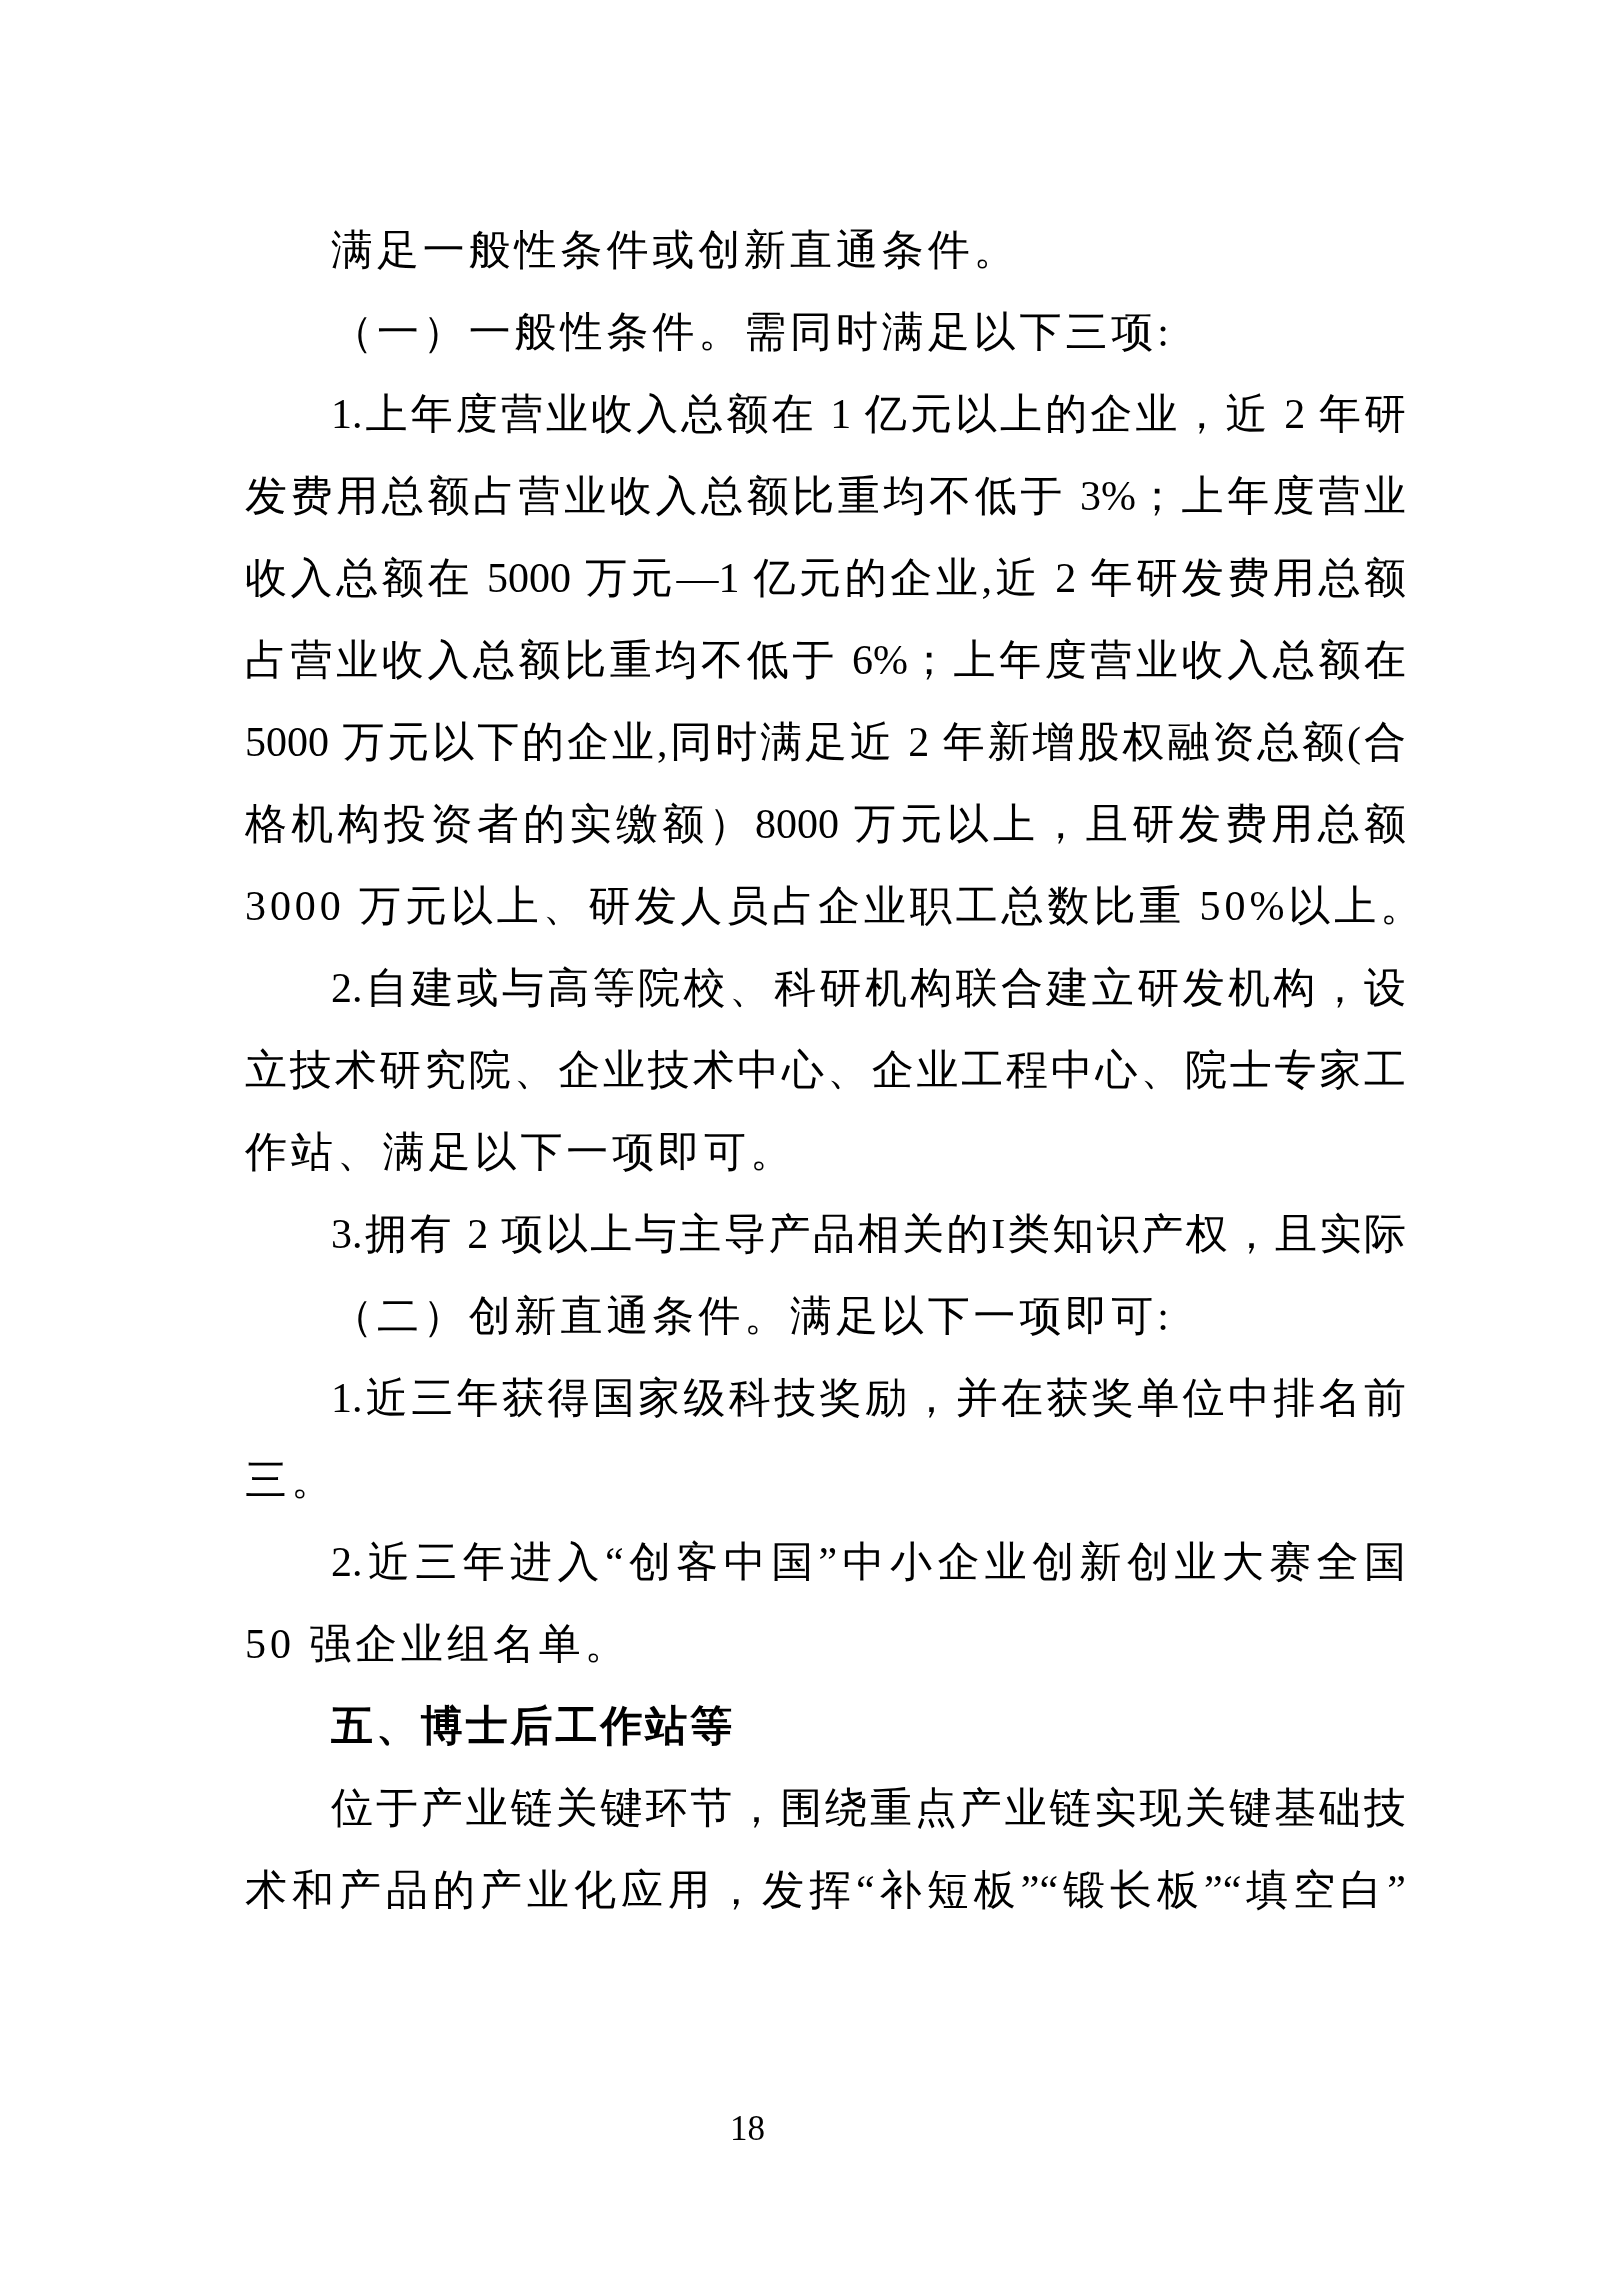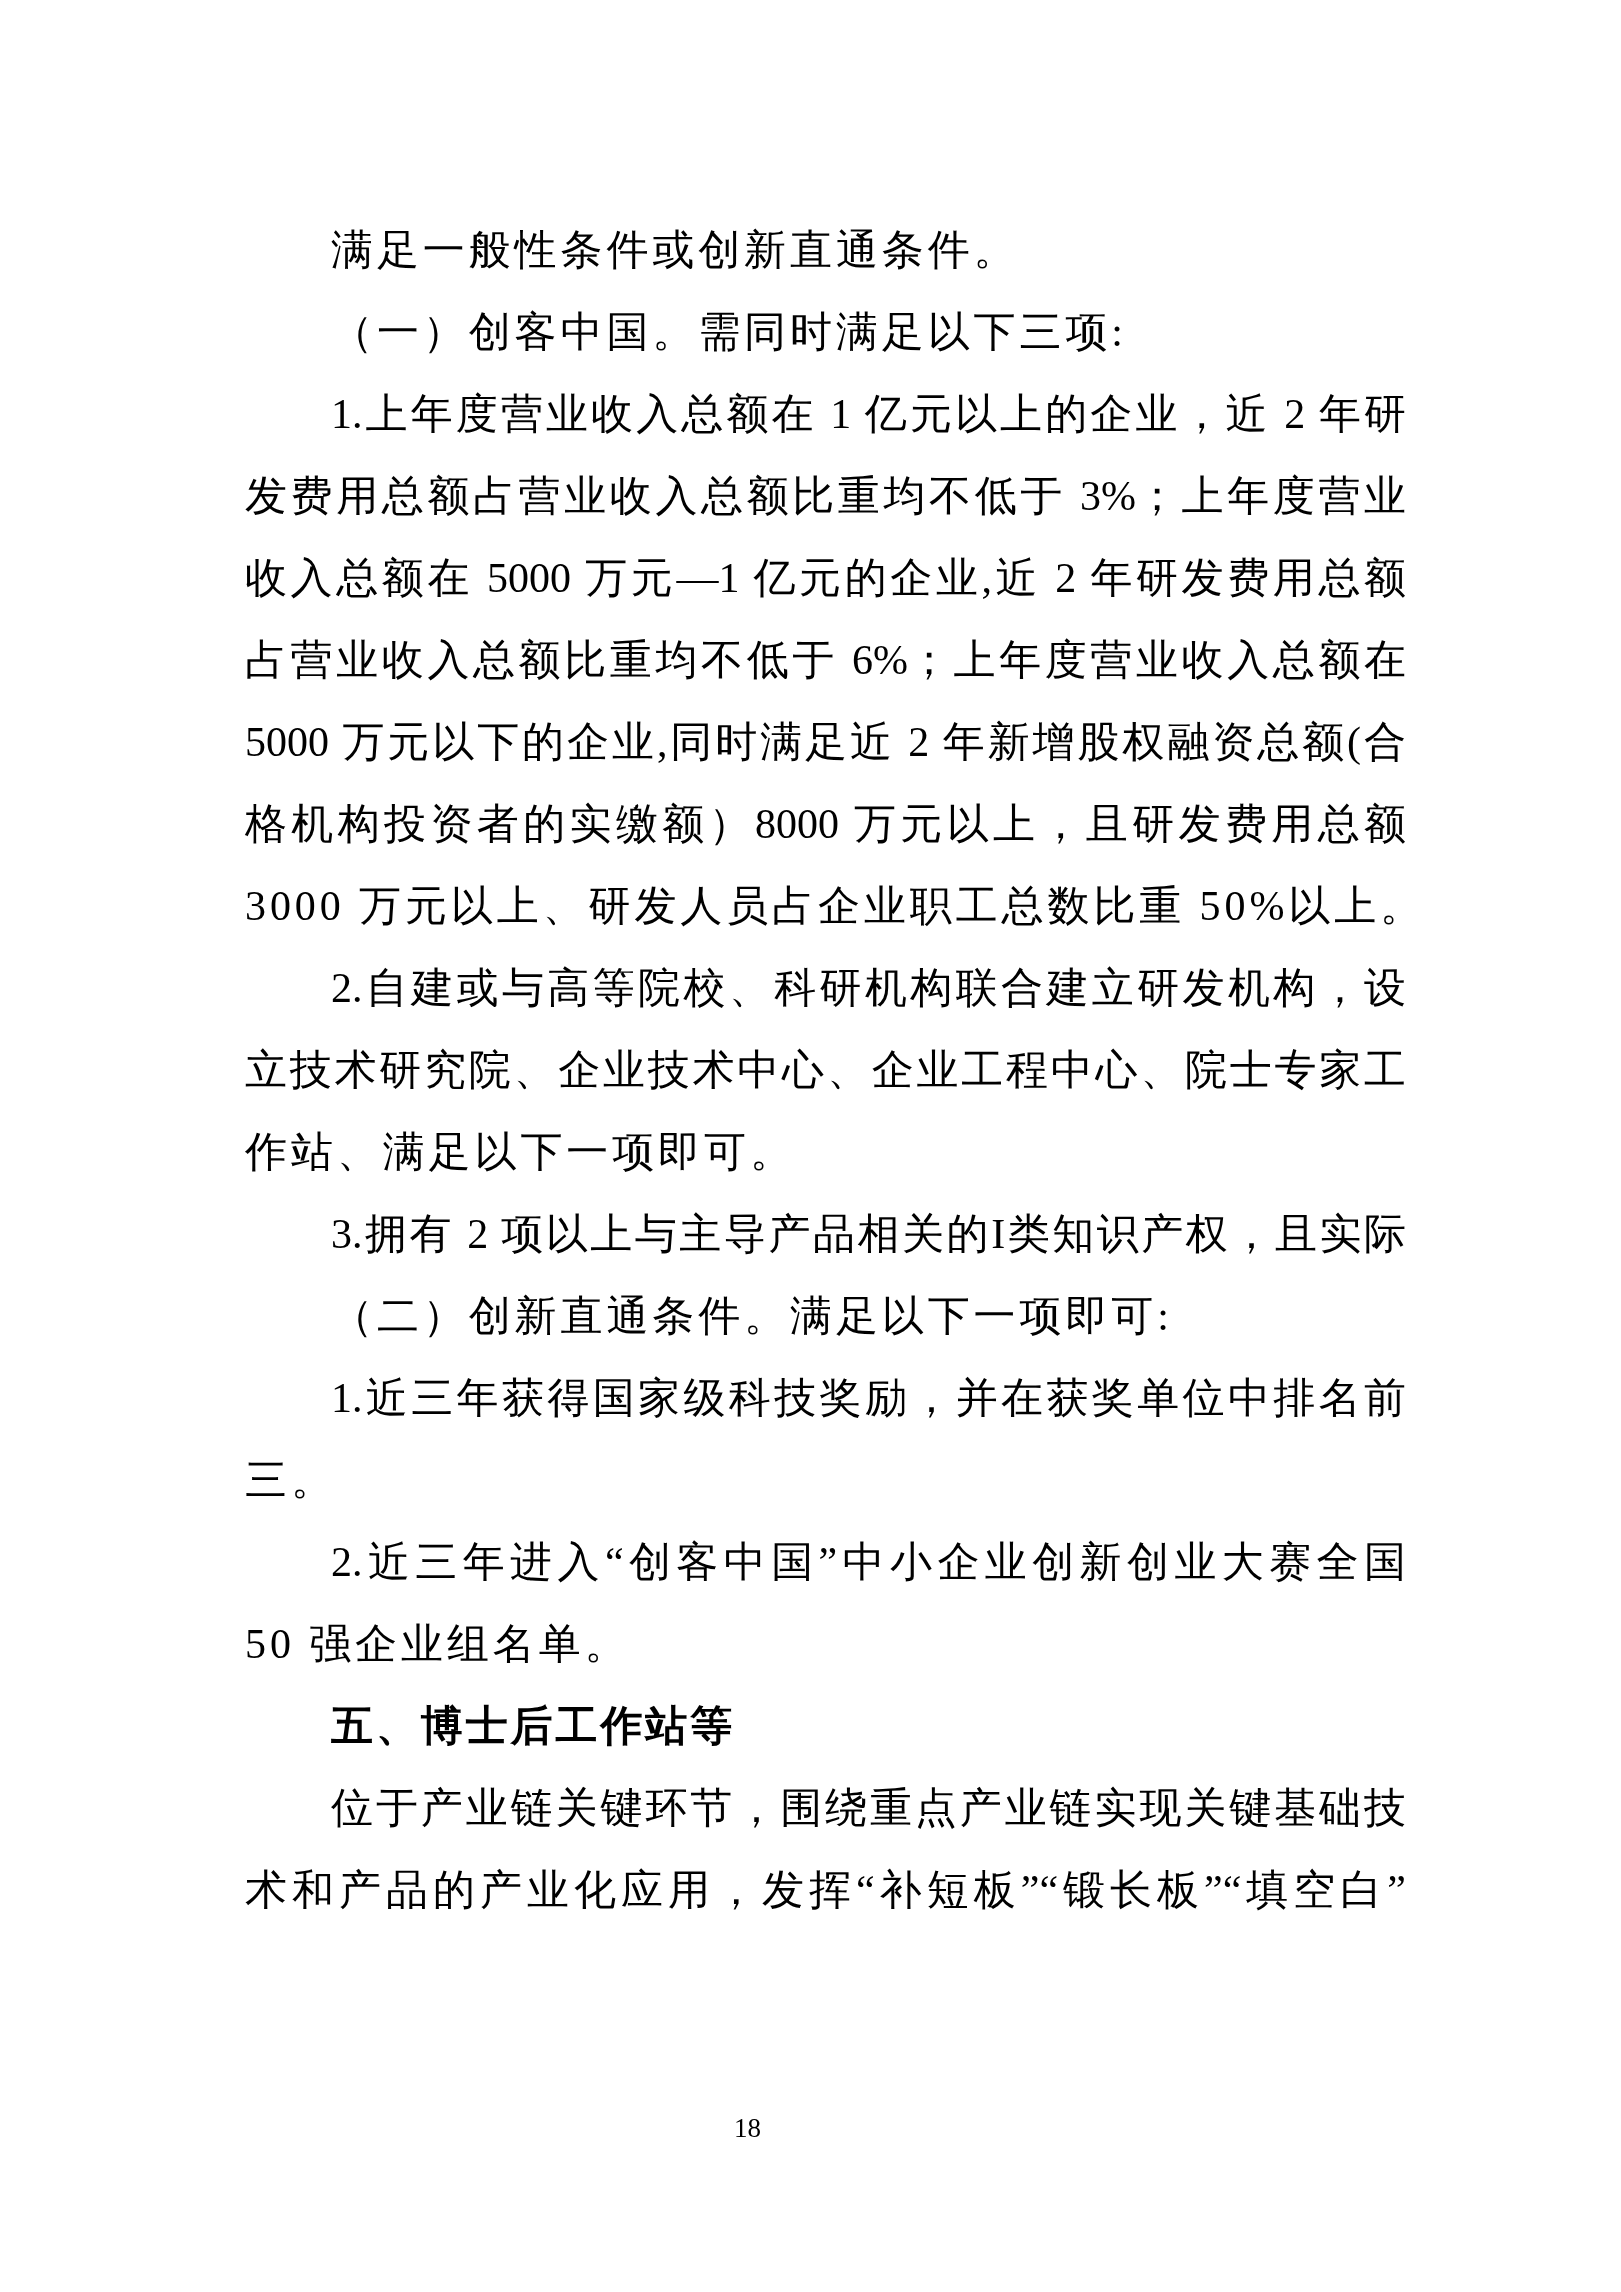--- a/index.html
+++ b/index.html
@@ -42,32 +42,32 @@
     font-family: "Liberation Sans", "DejaVu Sans", sans-serif;
     font-weight: 700;
     letter-spacing: 2.9px;
   }
   .page-number {
     position: absolute;
     top: 2105px;
     left: 0;
     width: 100%;
     text-align: center;
-    font-size: 27px;
+    font-size: 35px;
     line-height: 47px;
     font-family: "Liberation Serif", "DejaVu Serif", serif;
   }
 </style>
 </head>
 <body>
 
 <div class="page" style="background: rgb(255, 255, 255); color: rgb(0, 0, 0);">
   <div class="text-block">
       <div class="line indent">满足一般性条件或创新直通条件。</div>
-      <div class="line indent">（一）创客中国。需同时满足以下三项:</div>
+      <div class="line indent">（一）一般性条件。需同时满足以下三项:</div>
       <div class="line indent justify">1.上年度营业收入总额在 1 亿元以上的企业，近 2 年研</div>
       <div class="line justify">发费用总额占营业收入总额比重均不低于 3%；上年度营业</div>
       <div class="line justify">收入总额在 5000 万元—1 亿元的企业,近 2 年研发费用总额</div>
       <div class="line justify">占营业收入总额比重均不低于 6%；上年度营业收入总额在</div>
       <div class="line justify">5000 万元以下的企业,同时满足近 2 年新增股权融资总额(合</div>
       <div class="line justify">格机构投资者的实缴额）8000 万元以上，且研发费用总额</div>
       <div class="line">3000 万元以上、研发人员占企业职工总数比重 50%以上。</div>
       <div class="line indent justify">2.自建或与高等院校、科研机构联合建立研发机构，设</div>
       <div class="line justify">立技术研究院、企业技术中心、企业工程中心、院士专家工</div>
       <div class="line">作站、满足以下一项即可。</div>

